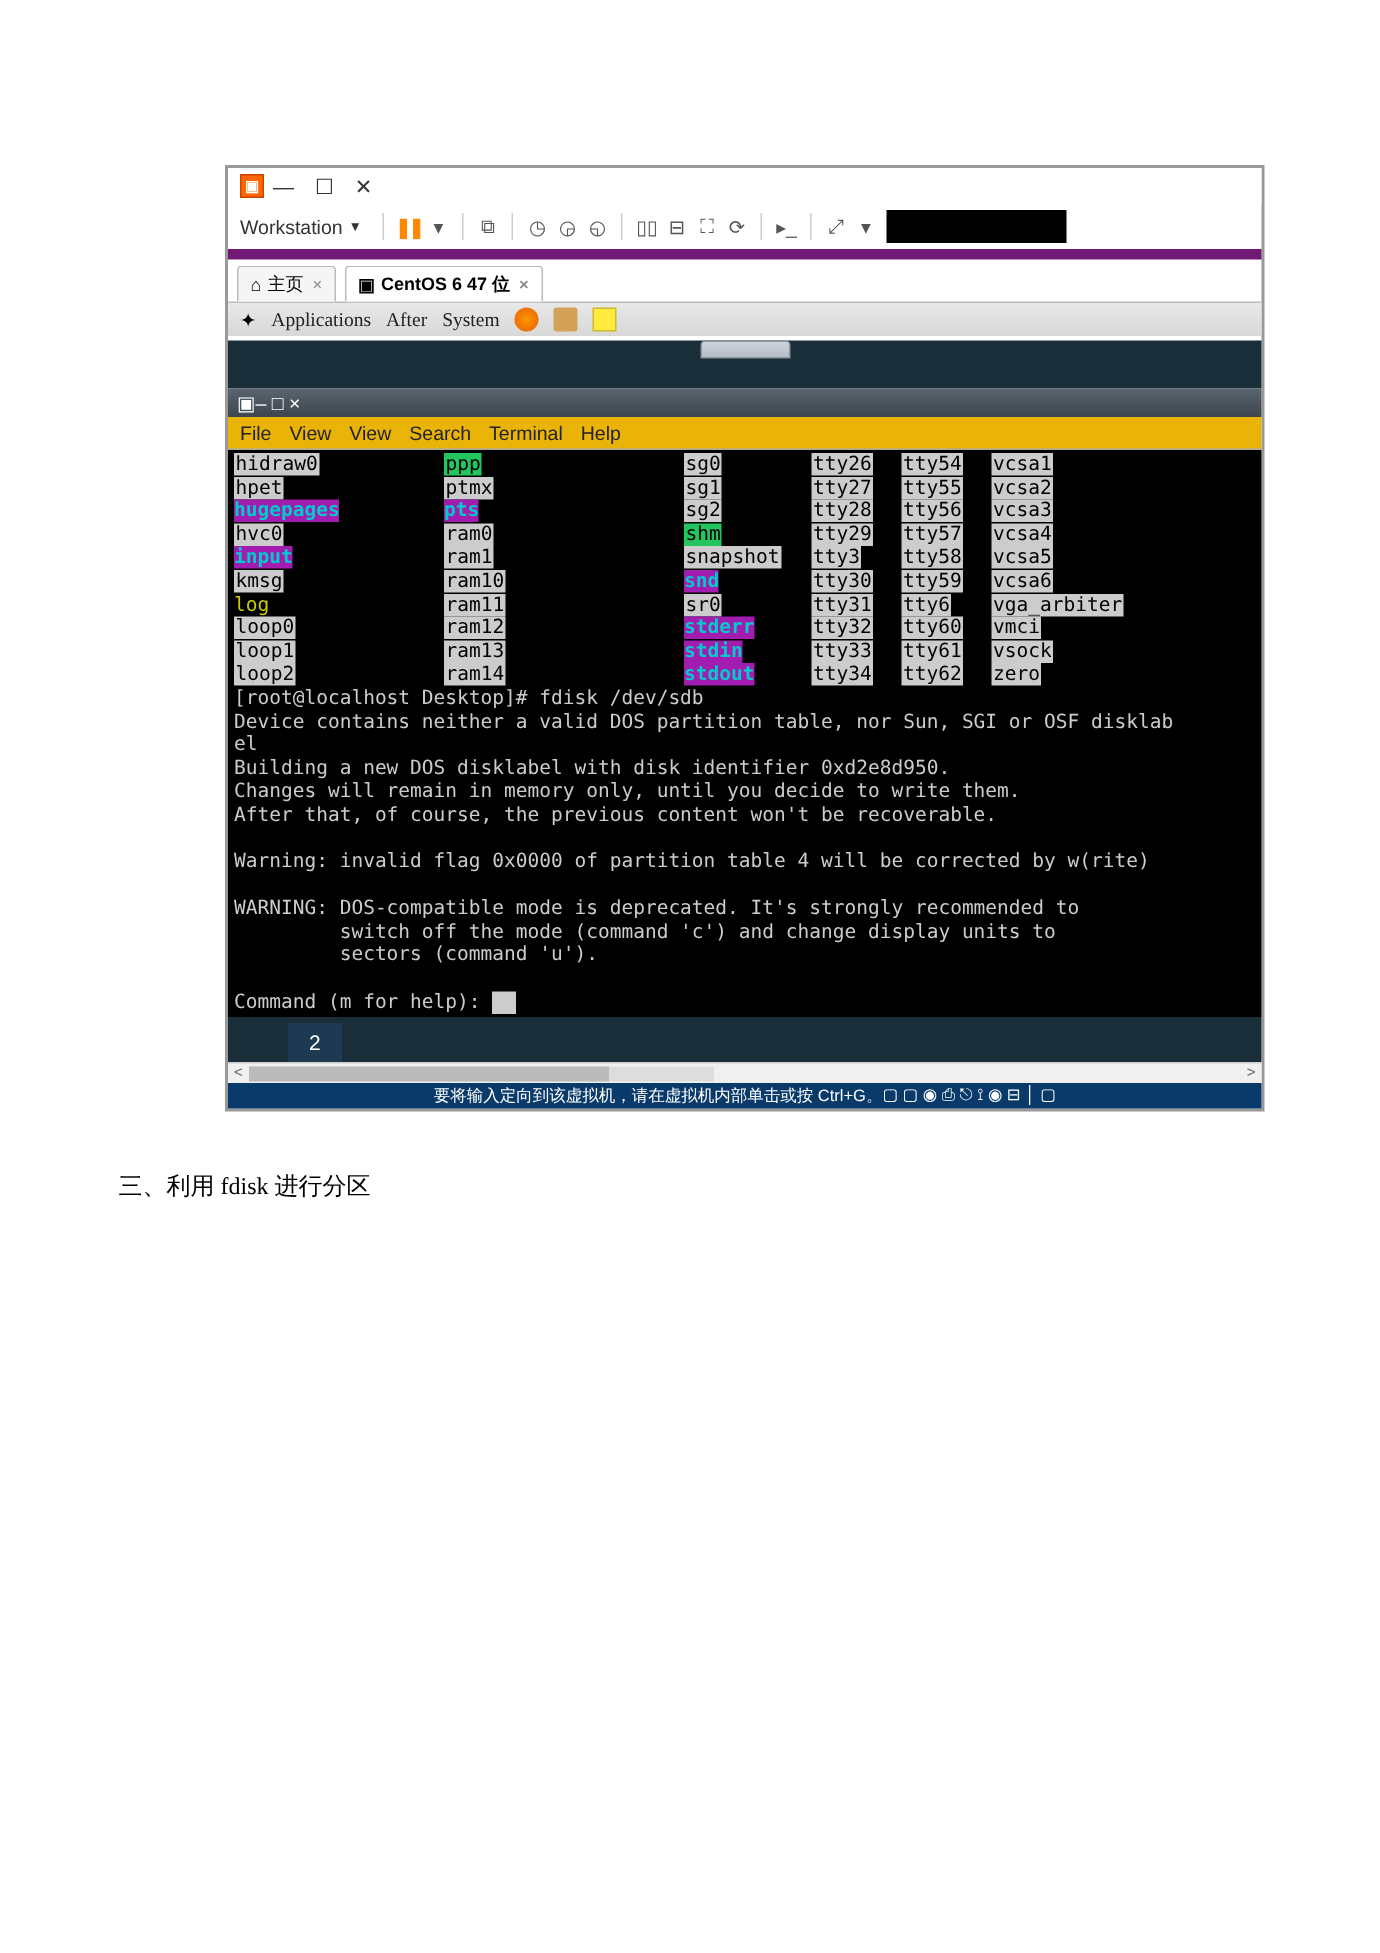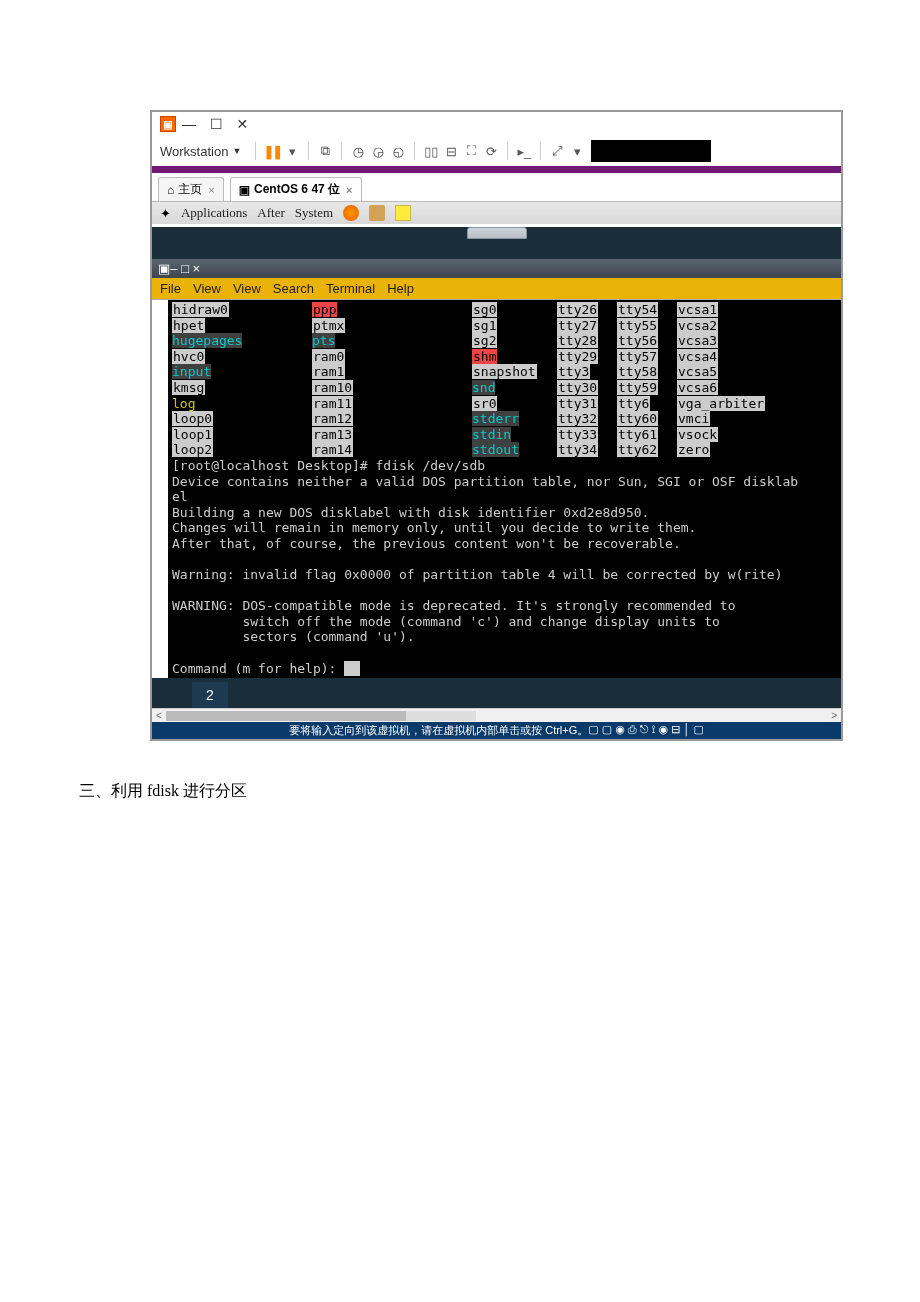--- a/index.html
+++ b/index.html
@@ -27,25 +27,25 @@
   .gnome-icon { width:16px; height:16px; display:inline-block;}
   .ff-icon { background: radial-gradient(circle,#ff9500,#e66000); border-radius:50%;}
   .folder-icon { background:#d4a256; border-radius:2px;}
   .note-icon { background:#ffeb3b; border:1px solid #c9b74a;}
   .vm-desktop { background:#1a2e3a; height:32px;}
   .term-tab { background:linear-gradient(#cdd4db,#b5bdc6); height:12px; width:60px; margin:3px auto 0 auto; border-radius:3px 3px 0 0; border:1px solid #8a95a0;}
   .term-window { margin:0 0px; }
   .term-title { background:linear-gradient(#5a6570,#3d454d); color:#fff; display:flex; align-items:center; padding:2px 6px; font-size:13px;}
   .term-title-text { flex:1; text-align:center; font-weight:bold;}
   .term-menu { background:#eab308; padding:3px 8px; display:flex; gap:12px; font-size:13px; color:#222; border-bottom:1px solid #aaa;}
-  .term-body { background:#000; color:#ccc; font-family:"DejaVu Sans Mono","Courier New",monospace; font-size:13px; padding:2px 4px; line-height:1.2; white-space:pre;margin-left:16px;}
+  .term-body { background:#000; color:#ccc; font-family:"DejaVu Sans Mono","Courier New",monospace; font-size:13px; padding:2px 4px; line-height:1.2; white-space:pre;}
   .cols { display:grid; grid-template-columns: 140px 160px 85px 60px 60px 100px; }
-  .cyan { color:#00cccc; background:#404040; }
+  .cyan { color:#00cccc; background:#a21caf;font-weight:bold; }
   .hl { background:#ccc; color:#000; padding:0 1px;}
-  .hl-cyan { background:#ef4444; color:#000; padding:0 1px;text-align:center;}
+  .hl-cyan { background:#22c55e; color:#000; padding:0 1px;text-align:center;}
   .yellow { color:#cccc00;}
   .scroll-bottom { display:flex; align-items:center; background:#f0f0f0; border-top:1px solid #ccc; height:14px; font-size:10px; color:#666;}
   .scroll-bottom .arrow-l { padding:0 4px;}
   .scroll-bottom .track { flex:0 0 310px; background:#ddd; height:10px; position:relative;}
   .scroll-bottom .thumb { position:absolute; left:0; width:240px; height:10px; background:#bbb;}
   .scroll-bottom .arrow-r { padding:0 4px;}
   .status-cut { background:#0a3a6a; color:#fff; font-size:11px; padding:1px 6px; display:flex; justify-content:center;}
   .bottom-badge { background:#1e3a52; color:#fff; display:inline-block; padding:5px 14px; margin-left:40px; margin-top:-2px; font-size:14px;}
   .doc-text { margin:40px 0 0 79px; font-family:"SimSun","宋体",serif; font-size:16px; color:#000;}
   .cursor { background:#ccc; color:#ccc; padding:0 4px;}

